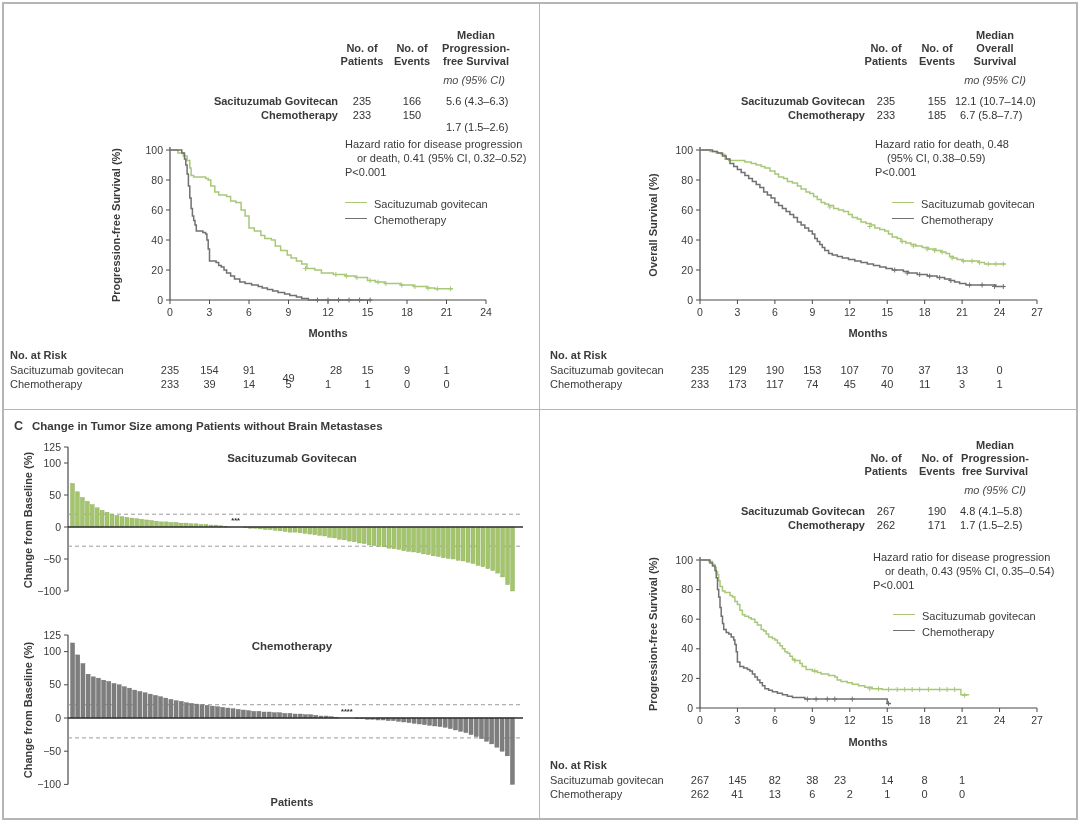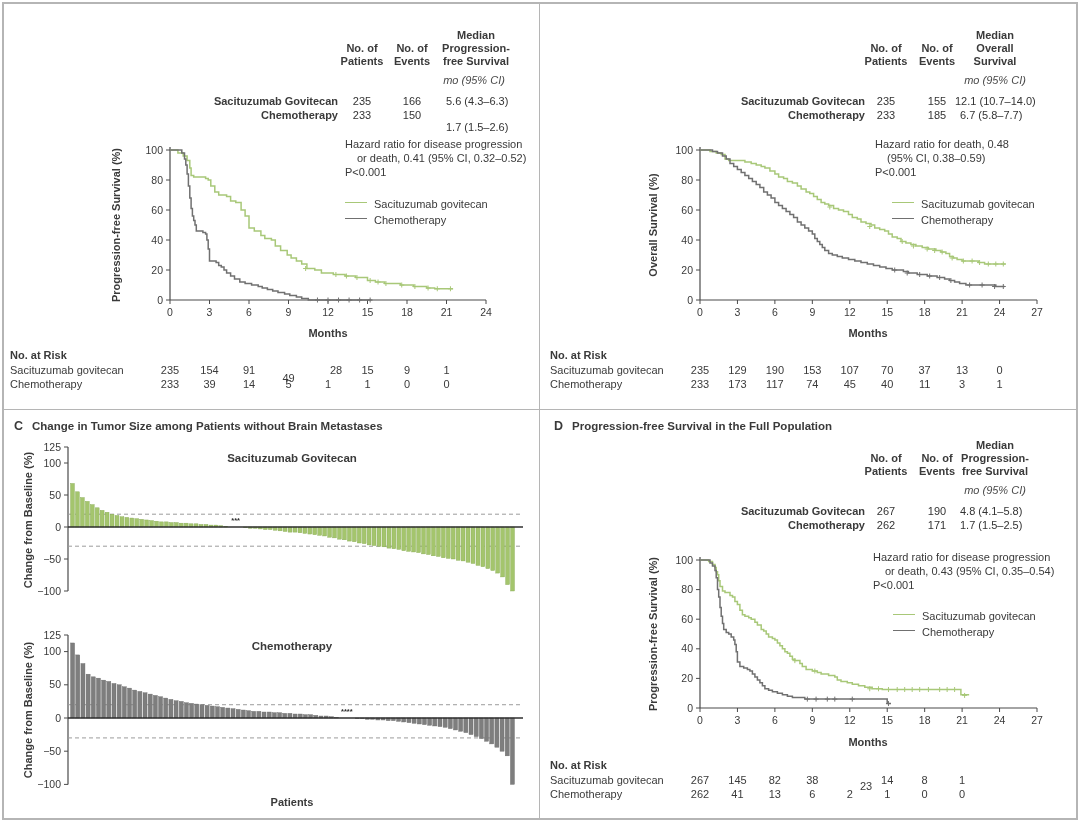--- a/index.html
+++ b/index.html
@@ -583,21 +583,20 @@
         <line x1="276.0777777777778" y1="286.62" x2="276.0777777777778" y2="291.62" stroke="#707070" stroke-width="1"></line>
         <line x1="284.81111111111113" y1="289.12" x2="289.81111111111113" y2="289.12" stroke="#707070" stroke-width="1"></line>
         <line x1="287.31111111111113" y1="286.62" x2="287.31111111111113" y2="291.62" stroke="#707070" stroke-width="1"></line>
         <line x1="292.3" y1="289.12" x2="297.3" y2="289.12" stroke="#707070" stroke-width="1"></line>
         <line x1="294.8" y1="286.62" x2="294.8" y2="291.62" stroke="#707070" stroke-width="1"></line>
         <line x1="309.77407407407406" y1="289.12" x2="314.77407407407406" y2="289.12" stroke="#707070" stroke-width="1"></line>
         <line x1="312.27407407407406" y1="286.62" x2="312.27407407407406" y2="291.62" stroke="#707070" stroke-width="1"></line>
         <line x1="345.97037037037035" y1="293.56" x2="350.97037037037035" y2="293.56" stroke="#707070" stroke-width="1"></line>
         <line x1="348.47037037037035" y1="291.06" x2="348.47037037037035" y2="296.06" stroke="#707070" stroke-width="1"></line>
       </svg>
-    <div class="abs ptitle" style="left:14px;top:9px"><span class="ptag">D</span><span>Progression-free Survival in the Full Population</span></div>
 
     <div class="abs th" style="left:346px;top:42px">No. of</div>
     <div class="abs th" style="left:346px;top:55px">Patients</div>
     <div class="abs th" style="left:397px;top:42px">No. of</div>
     <div class="abs th" style="left:397px;top:55px">Events</div>
     <div class="abs th" style="left:455px;top:29px">Median</div>
     <div class="abs th" style="left:455px;top:42px">Progression-</div>
     <div class="abs th" style="left:455px;top:55px">free Survival</div>
     <div class="abs unit" style="left:455px;top:74px">mo (95% CI)</div>
     <div class="abs rname" style="left:325px;top:95px">Sacituzumab Govitecan</div>
@@ -618,21 +617,21 @@
     <div class="abs ylab" style="left:113px;top:224px">Progression-free Survival (%)</div>
     <div class="abs axlab" style="left:328px;top:326px">Months</div>
     <div class="abs ar-title" style="left:10px;top:349px">No. at Risk</div>
     <div class="abs ar-name" style="left:10px;top:364px">Sacituzumab govitecan</div>
     <div class="abs ar-name" style="left:10px;top:378px">Chemotherapy</div>
     <div id="ar-d">
         <span class="ar-num" style="left: 160px; top: 364px;">267</span>
         <span class="ar-num" style="left: 197.44px; top: 364px;">145</span>
         <span class="ar-num" style="left: 234.88px; top: 364px;">82</span>
         <span class="ar-num" style="left: 272.32px; top: 364px;">38</span>
-        <span class="ar-num" style="left: 326px; top: 364px; margin-top: 6px;">23</span>
+        <span class="ar-num" style="left: 300px; top: 364px;">23</span>
         <span class="ar-num" style="left: 347.2px; top: 364px;">14</span>
         <span class="ar-num" style="left: 384.64px; top: 364px;">8</span>
         <span class="ar-num" style="left: 422.08px; top: 364px;">1</span>
         <span class="ar-num" style="left: 160px; top: 378px;">262</span>
         <span class="ar-num" style="left: 197.44px; top: 378px;">41</span>
         <span class="ar-num" style="left: 234.88px; top: 378px;">13</span>
         <span class="ar-num" style="left: 272.32px; top: 378px;">6</span>
         <span class="ar-num" style="left: 309.76px; top: 378px;">2</span>
         <span class="ar-num" style="left: 347.2px; top: 378px;">1</span>
         <span class="ar-num" style="left: 384.64px; top: 378px;">0</span>

